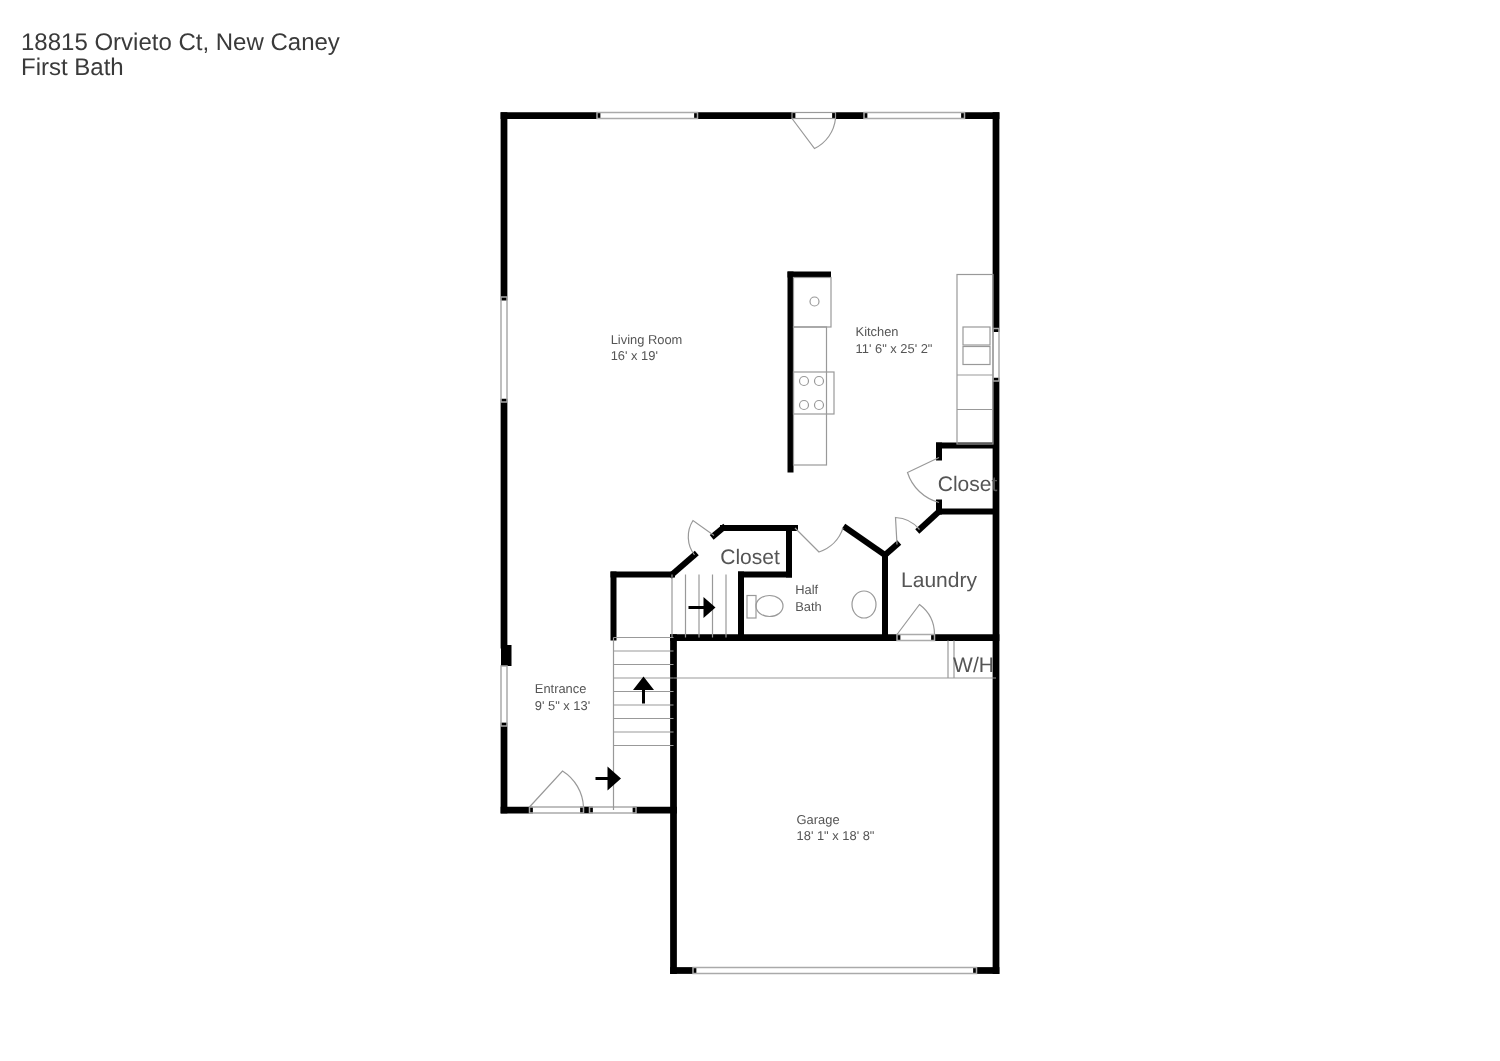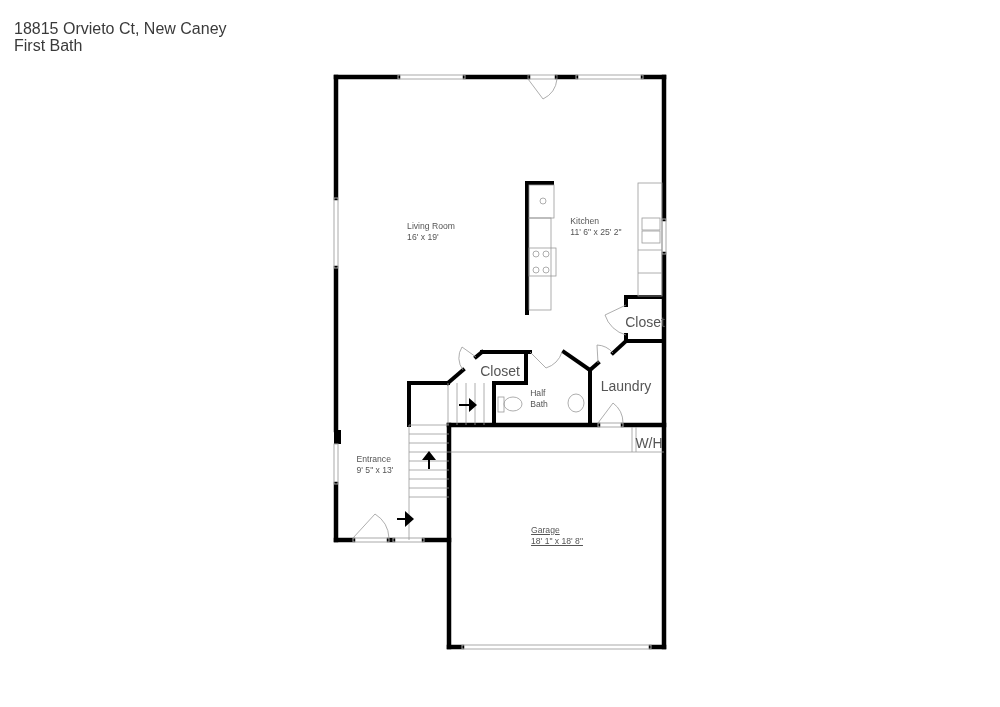--- a/index.html
+++ b/index.html
@@ -170,19 +170,19 @@
 <div class="room-label" style="left:519px; top:388px;margin-left:20px;">
   <span>Half</span>
   <span class="dim">Bath</span>
 </div>
 <div class="small-label" style="left:626px; top:378px;">Laundry</div>
 <div class="small-label" style="left:649px; top:435px;">W/H</div>
 <div class="room-label" style="left:375px; top:454px;">
   <span>Entrance</span>
   <span class="dim">9' 5" x 13'</span>
 </div>
-<div class="room-label" style="left:557px; top:525px;text-decoration:underline;">
+<div class="room-label" style="left:557px; top:541px;">
   <span>Garage</span>
   <span class="dim">18' 1" x 18' 8"</span>
 </div>
 
 <div class="disclaimer">
 </div>
 
 </body></html>

